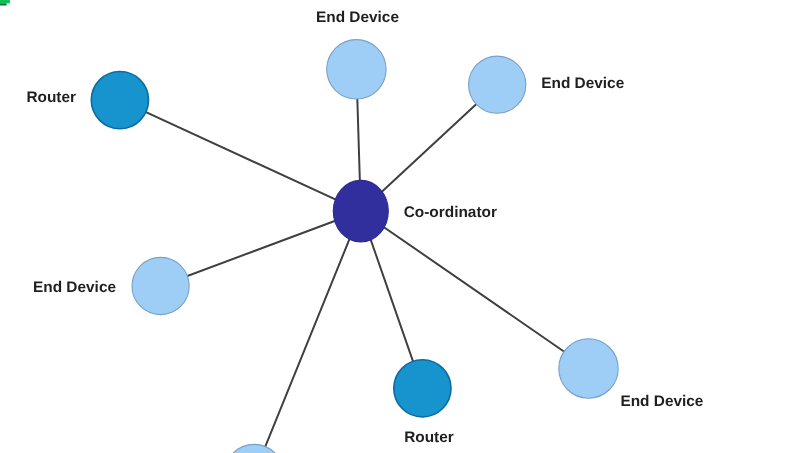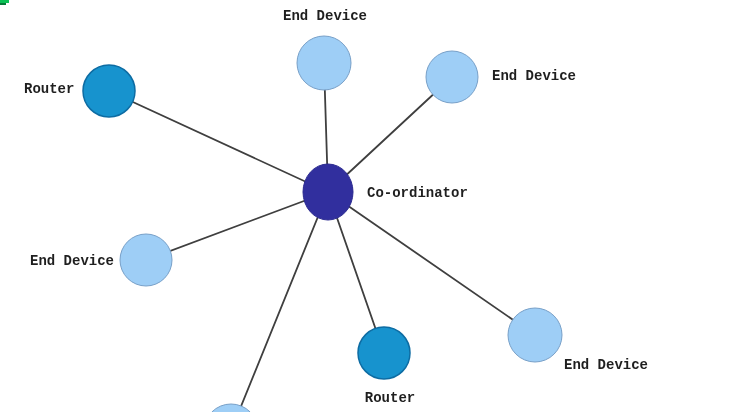--- a/index.html
+++ b/index.html
@@ -6,21 +6,21 @@
     margin: 0;
     padding: 0;
     background: #ffffff;
   }
   .canvas {
     position: relative;
     width: 737px;
     height: 412px;
     background: #ffffff;
     overflow: hidden;
-    font-family: Liberation Mono, monospace;
+    font-family: Liberation Sans, sans-serif;
   }
   .topology-svg {
     position: absolute;
     left: 0;
     top: 0;
   }
   .edge {
     stroke-width: 1.8;
     stroke-linecap: round;
   }

